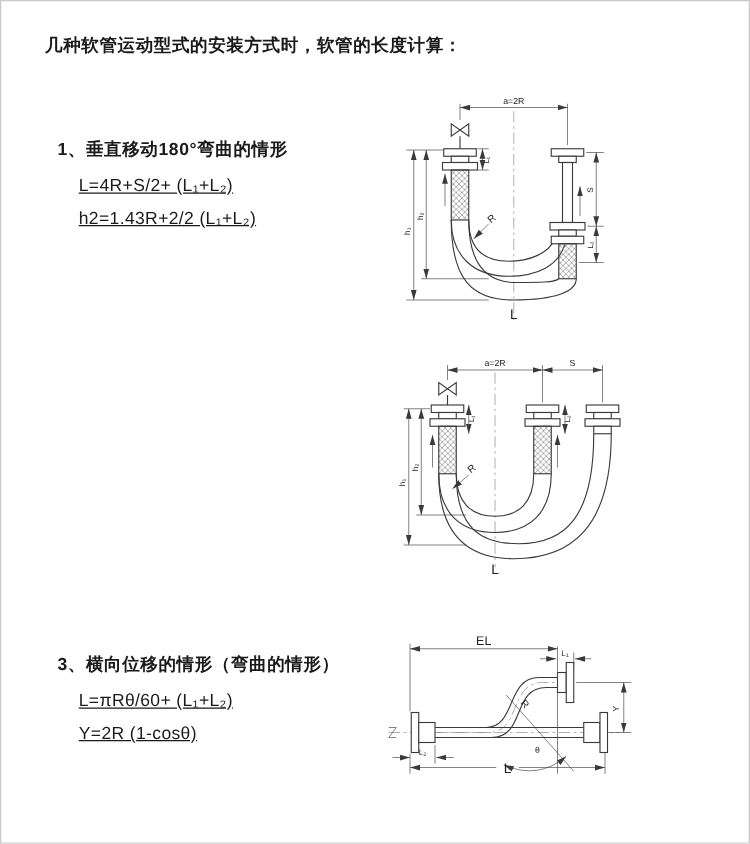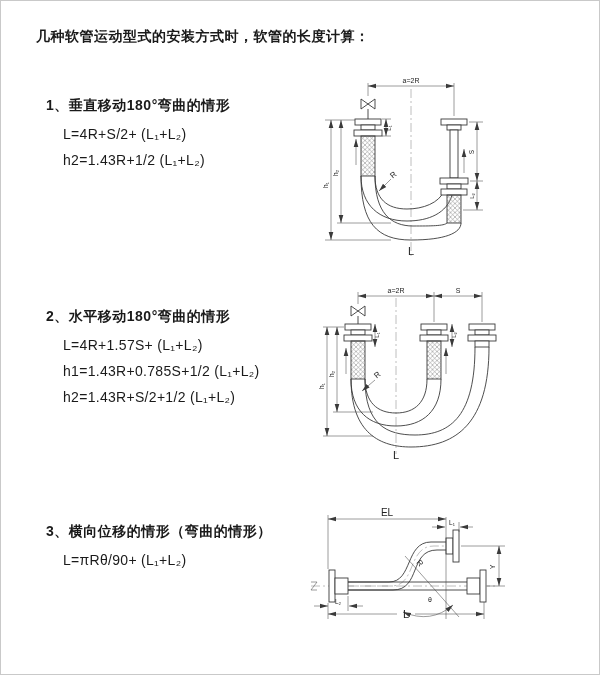--- a/index.html
+++ b/index.html
@@ -4,62 +4,53 @@
 <style>
   html,body{margin:0;padding:0;background:#fff;}
   .page{position:relative;width:600px;height:675px;background:#ffffff;
         border:1px solid #c9c9c9;box-sizing:border-box;overflow:hidden;
         font-family:"Liberation Sans","DejaVu Sans",sans-serif;color:#1a1a1a;}
   .title{position:absolute;left:35px;top:27px;font-size:14px;font-weight:bold;letter-spacing:0.5px;}
   .sec{position:absolute;left:45px;width:270px;}
   .sec-h{font-size:14px;font-weight:bold;height:20px;letter-spacing:0.5px;}
   .formulas{margin-left:17px;margin-top:4px;}
   .f{height:26px;display:flex;align-items:center;font-size:14px;letter-spacing:0.3px;
-     font-family:"Liberation Sans","DejaVu Sans",sans-serif;}
+     font-family:"Liberation Sans","DejaVu Sans",sans-serif;text-decoration:underline;}
   svg.diag{position:absolute;}
   svg .ln{stroke:#3a3a3a;stroke-width:0.9;fill:none;}
   svg .fl{fill:#ffffff;stroke:#3a3a3a;stroke-width:0.9;}
   svg .thin{stroke:#4a4a4a;stroke-width:0.55;fill:none;}
   svg .cl{stroke:#8a8a8a;stroke-width:0.55;fill:none;stroke-dasharray:9 3 2 3;}
   svg text{fill:#222;font-family:"Liberation Sans","DejaVu Sans",sans-serif;}
 </style>
 </head>
 <body>
 
 <div class="page">
 
   <div class="title">几种软管运动型式的安装方式时，软管的长度计算：</div>
 
-  <section class="sec" style="top:96px">
+  <section class="sec" style="top:110px">
     <div class="sec-h">
       <span>1、</span><span>垂直移动180°弯曲的情形</span>
     </div>
     <div class="formulas">
       <div class="f">L=4R+S/2+ (L₁+L₂)</div>
-      <div class="f">h2=1.43R+1/2 (L₁+L₂)</div>
+      <div class="f">h2=1.43R+2/2 (L₁+L₂)</div>
     </div>
   </section>
 
-  <section class="sec" style="top:307px">
-    <div class="sec-h">
-      <span>2、</span><span>水平移动180°弯曲的情形</span>
-    </div>
-    <div class="formulas">
-      <div class="f">L=4R+1.57S+ (L₁+L₂)</div>
-      <div class="f">h1=1.43R+0.785S+1/2 (L₁+L₂)</div>
-      <div class="f">h2=1.43R+S/2+1/2 (L₁+L₂)</div>
-    </div>
-  </section>
 
   <section class="sec" style="top:522px">
     <div class="sec-h">
       <span>3、</span><span>横向位移的情形（弯曲的情形）</span>
     </div>
     <div class="formulas">
-      <div class="f">L=πRθ/90+ (L₁+L₂)</div>
+      <div class="f">L=πRθ/60+ (L₁+L₂)</div>
+      <div class="f">Y=2R (1-cosθ)</div>
     </div>
   </section>
 
   <svg class="diag" style="left:310px;top:72px" width="290" height="190" viewBox="0 0 290 190">
     <defs>
       <pattern id="br1" width="4.5" height="4.5" patternUnits="userSpaceOnUse">
         <path d="M0,4.5 L4.5,0 M0,0 L4.5,4.5" stroke="#8a8a8a" stroke-width="0.55" fill="none"></path>
       </pattern>
       <marker id="ar1" markerWidth="9" markerHeight="6" refX="8" refY="3" orient="auto-start-reverse" markerUnits="userSpaceOnUse">
         <path d="M8,3 L0,0.7 L0,5.3 Z" fill="#3a3a3a"></path>

